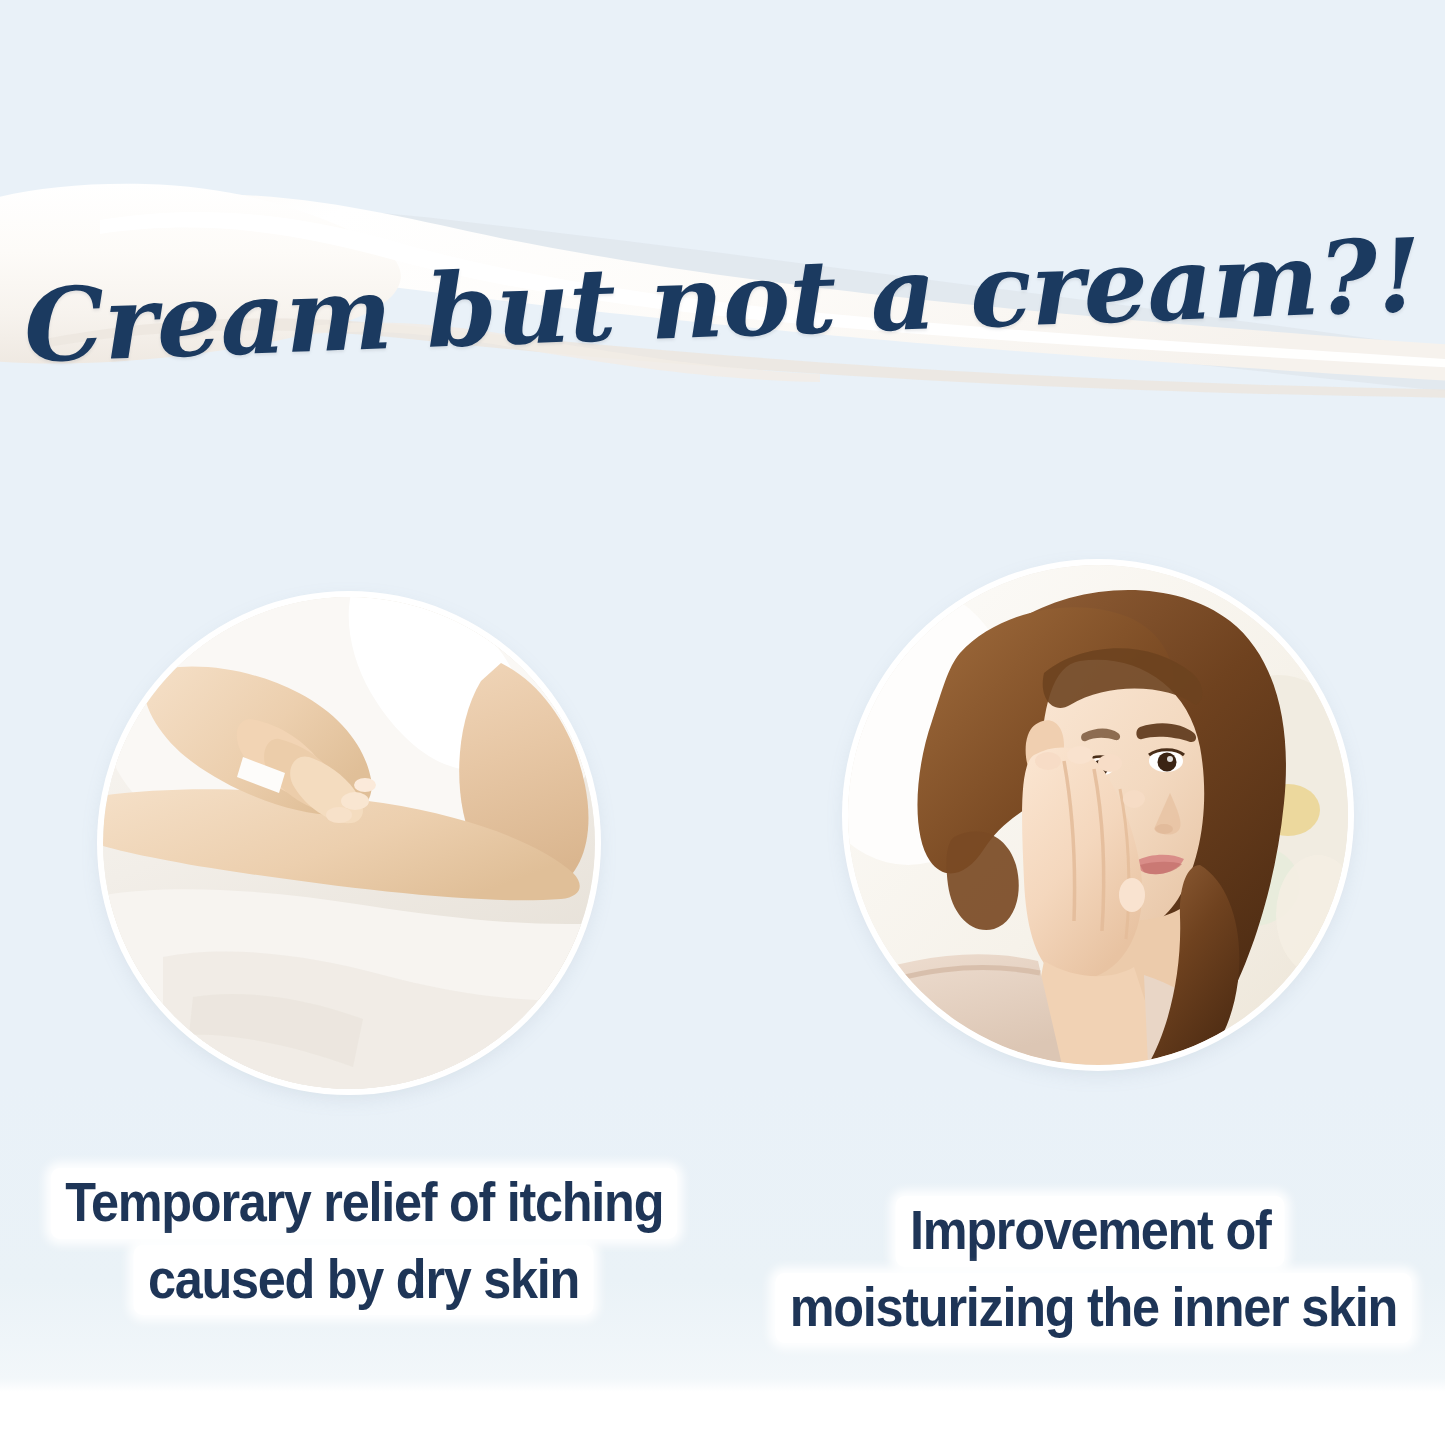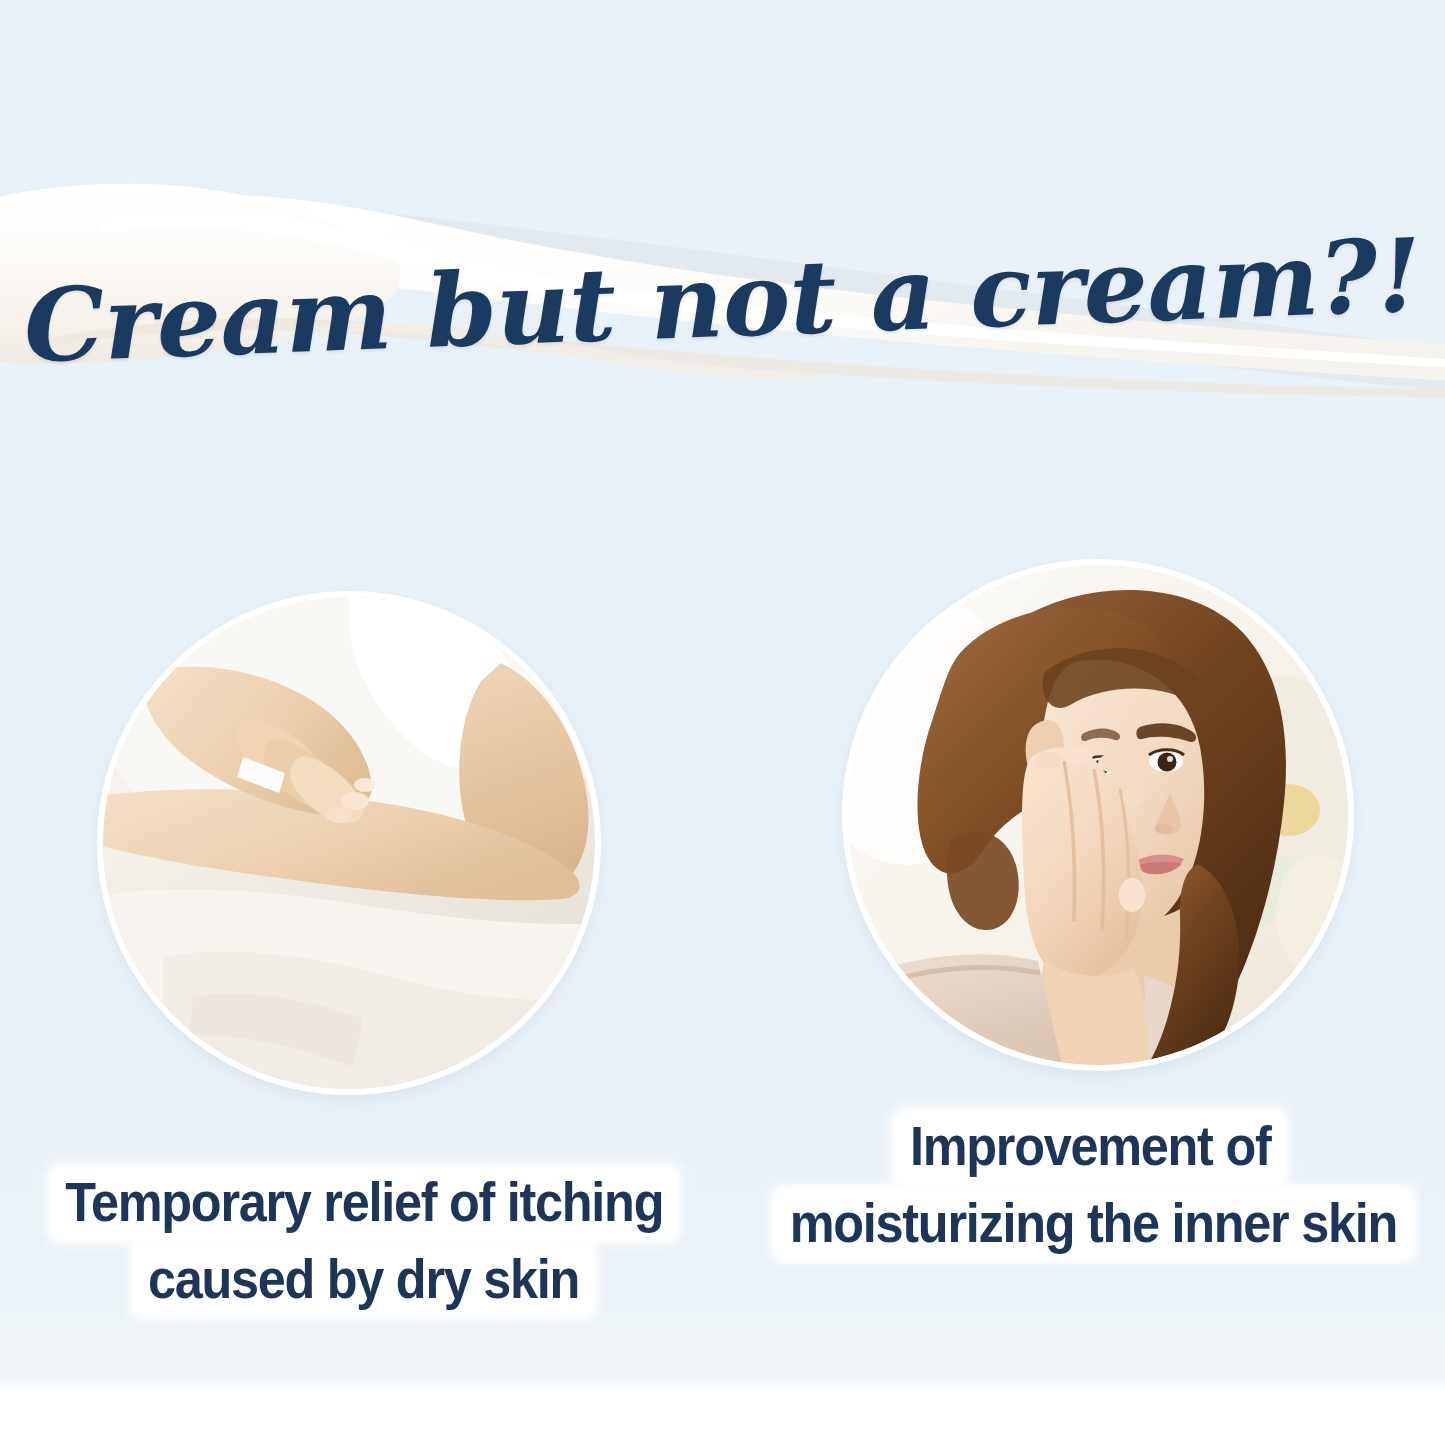--- a/index.html
+++ b/index.html
@@ -112,21 +112,21 @@
     width: 500px;
     height: 500px;
   }
 
   
   .caption-block {
     position: absolute;
     text-align: right;
   }
   #caption-left  { left: 8px;   top: 1168px; width: 712px; }
-  #caption-right { left: 740px; top: 1112px; width: 700px; }
+  #caption-right { left: 740px; top: 1196px; width: 700px; }
 
   .caption-line {
     display: block;
     margin: 0 auto 6px auto;
     width: fit-content;
     padding: 3px 16px 5px 16px;
     font-family: "Liberation Sans", sans-serif;
     font-weight: 700;
     font-size: 56px;
     line-height: 1.12;

